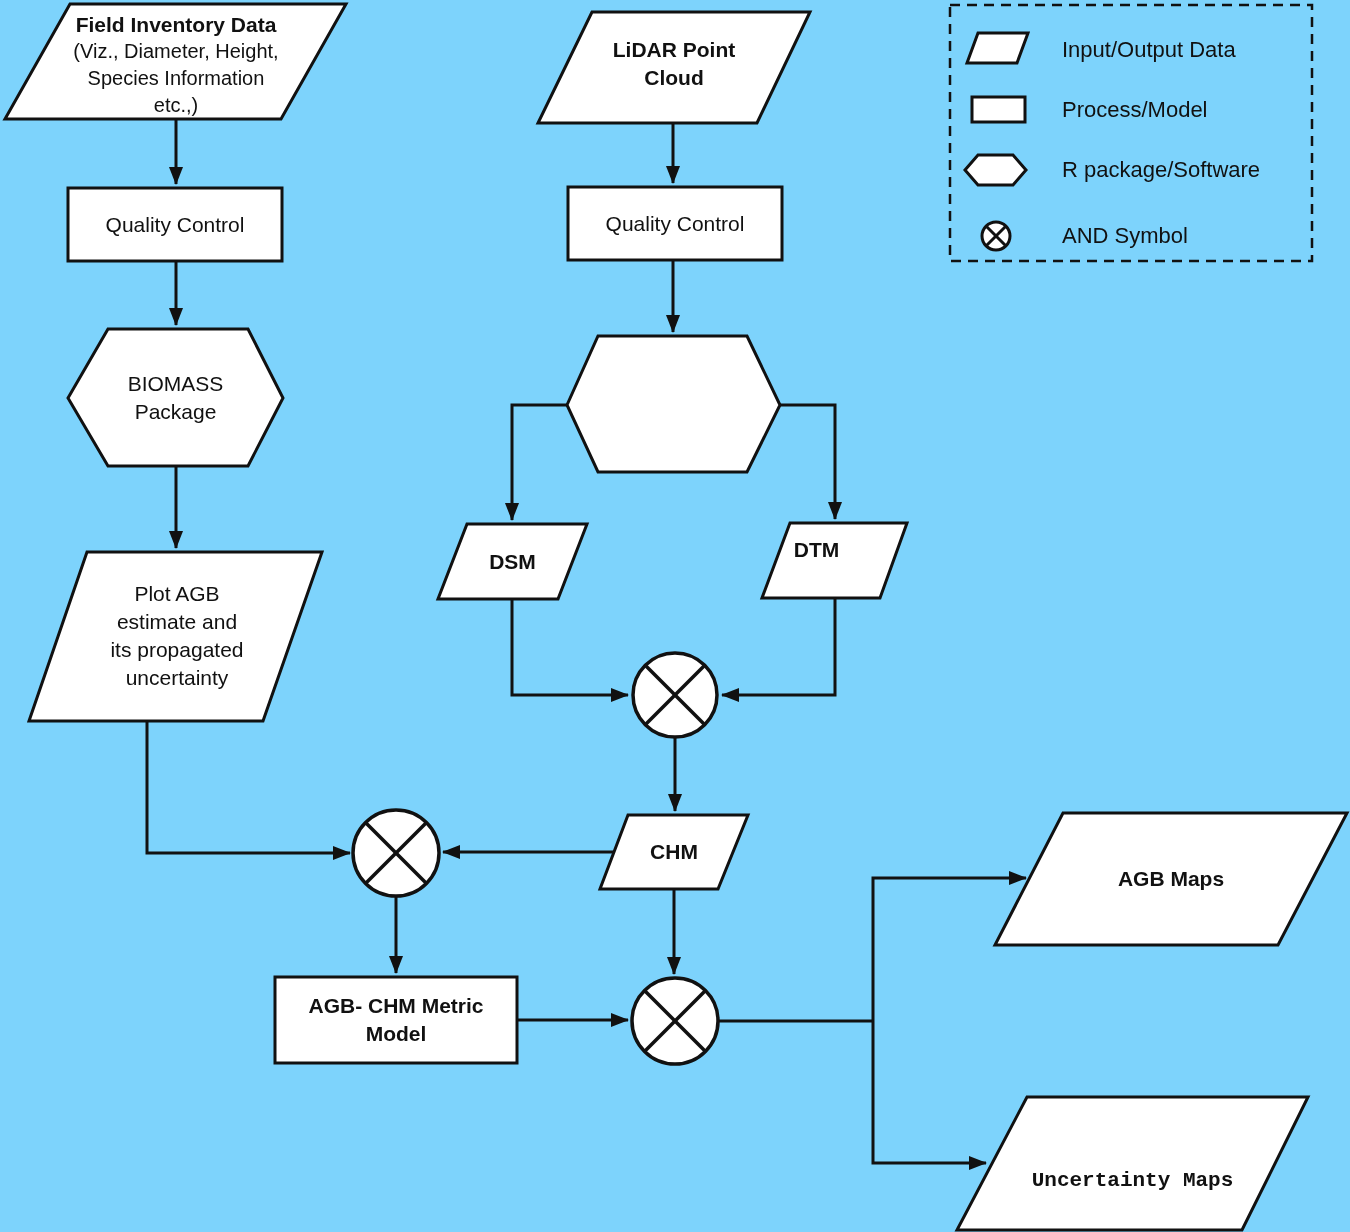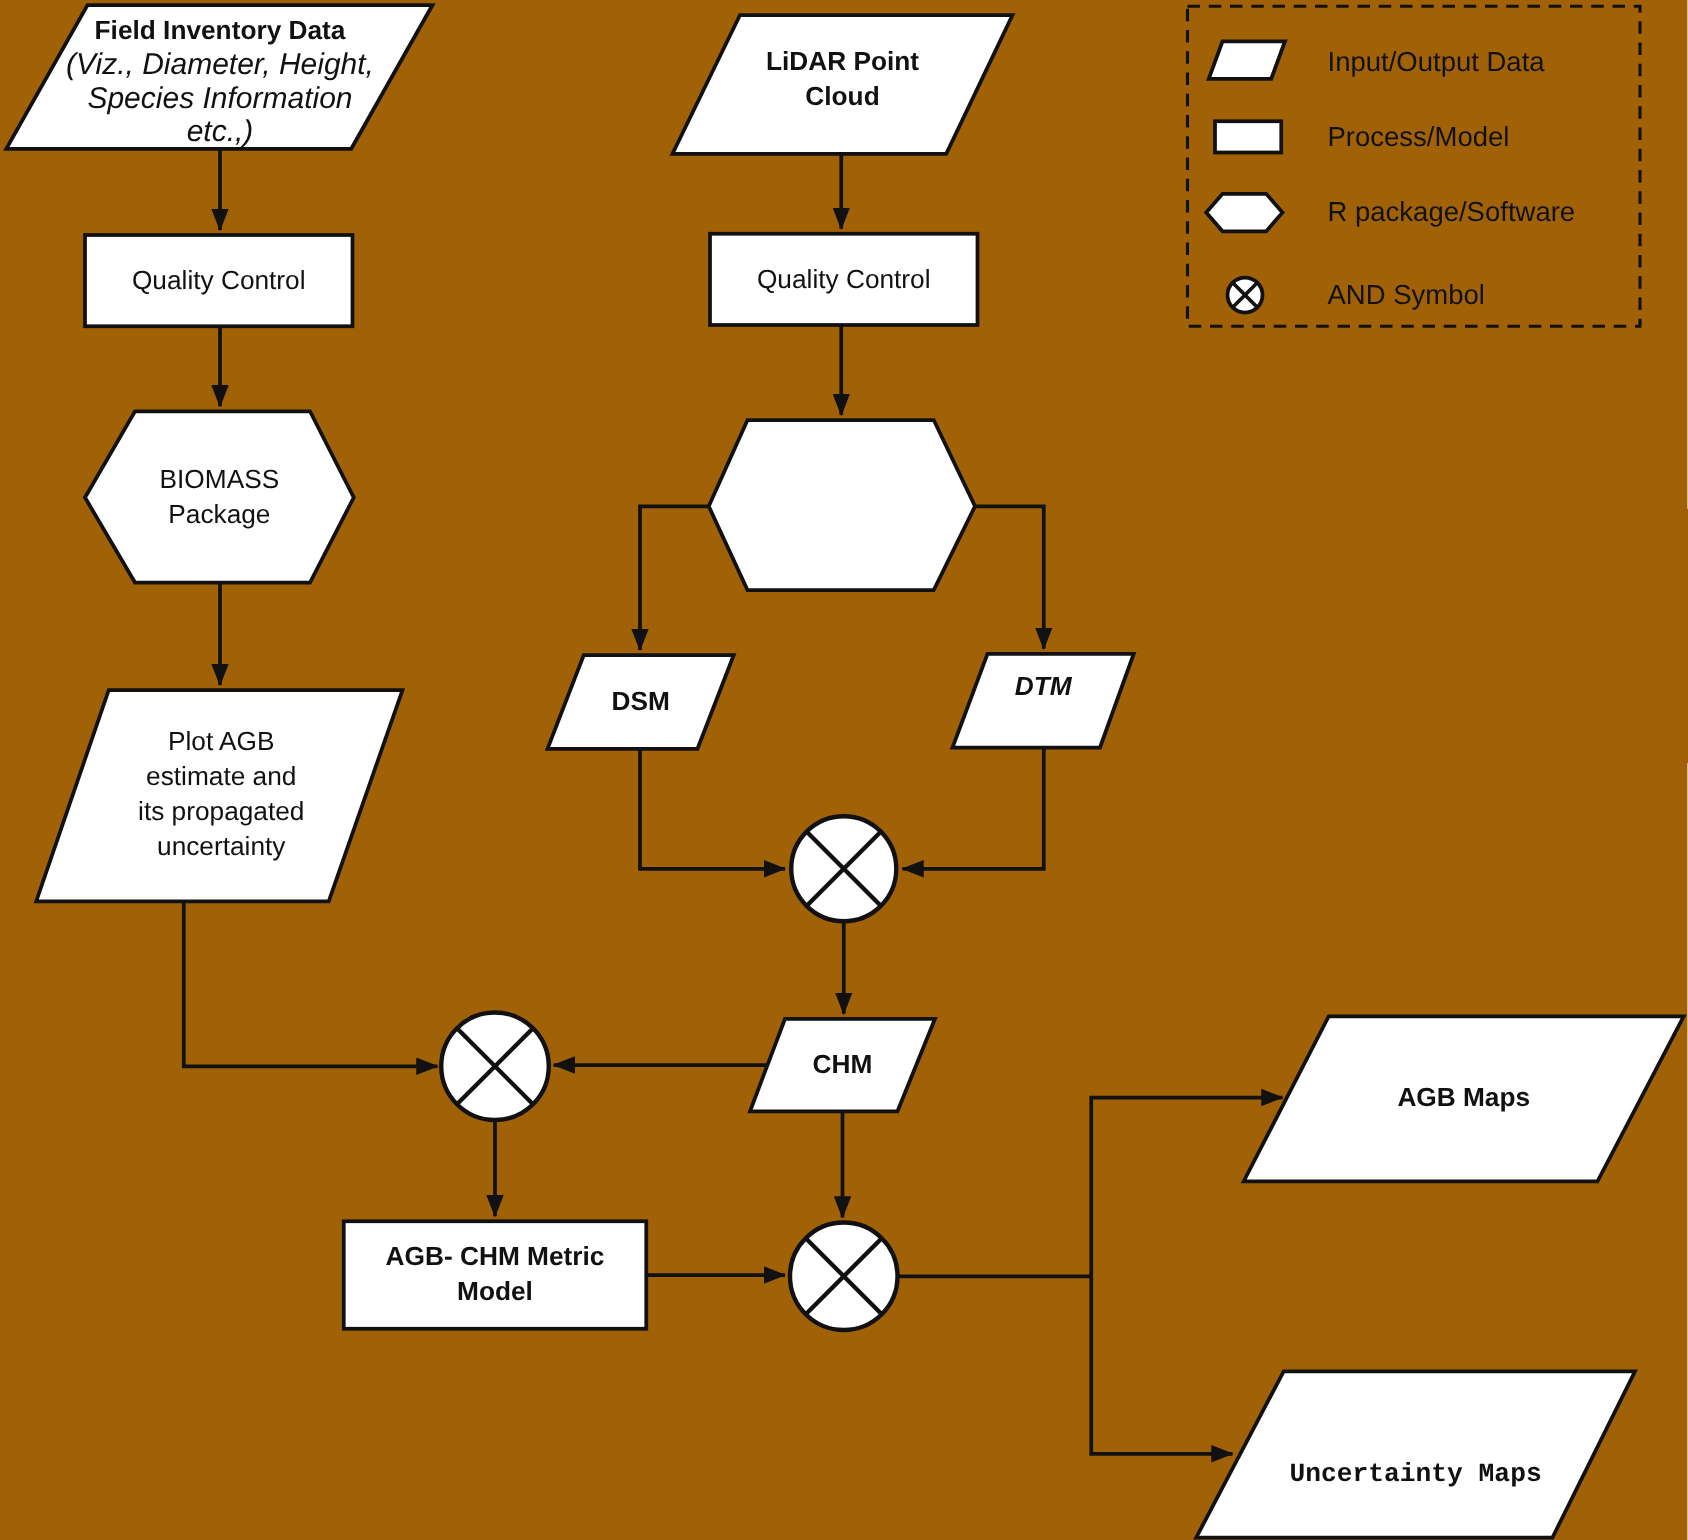--- a/index.html
+++ b/index.html
@@ -1,35 +1,35 @@
 <!DOCTYPE html>
 <html><head>
 <meta charset="utf-8">
 <style>
   html,body{margin:0;padding:0;background:#ffffff;}
   .canvas{
     position:relative;
     width:1350px;height:1232px;
-    background:#a16207;
+    background:#7dd3fc;
     font-family:"Liberation Sans", sans-serif;
     color:#111111;
     overflow:hidden;
   }
   svg.layer{position:absolute;left:0;top:0;width:1350px;height:1232px;}
   .lbl{
     position:absolute;
     display:flex;flex-direction:column;
     align-items:center;justify-content:center;
     text-align:center;
     font-size:21px;line-height:28px;
     white-space:nowrap;
   }
   .lbl.bold{font-weight:bold;}
   .lbl .title{font-weight:bold;font-size:21px;}
-  .lbl .sub{font-weight:normal;font-size:24px;font-style:italic;}
+  .lbl .sub{font-weight:normal;font-size:20px;}
   .legend-lbl{
     position:absolute;
     display:flex;align-items:center;
     font-size:22px;line-height:28px;white-space:nowrap;
   }
 </style>
 </head>
 <body>
 
 <div class="canvas">
@@ -135,21 +135,21 @@
   <div class="lbl bold" style="left:538px;top:8px;width:272px;height:111px;">
     <span>LiDAR Point</span>
     <span>Cloud</span>
   </div>
 
   <div class="lbl" style="left:568px;top:187px;width:214px;height:73px;">Quality Control</div>
 
 
   <div class="lbl bold" style="left:438px;top:524px;width:149px;height:75px;">DSM</div>
 
-  <div class="lbl bold" style="left:762px;top:523px;width:145px;height:54px;font-style:italic;">DTM</div>
+  <div class="lbl bold" style="left:744px;top:523px;width:145px;height:54px;">DTM</div>
 
   <div class="lbl bold" style="left:600px;top:815px;width:148px;height:74px;">CHM</div>
 
   <div class="lbl bold" style="left:275px;top:977px;width:242px;height:86px;">
     <span>AGB- CHM Metric</span>
     <span>Model</span>
   </div>
 
   <div class="lbl bold" style="left:995px;top:813px;width:352px;height:132px;">AGB Maps</div>
 

